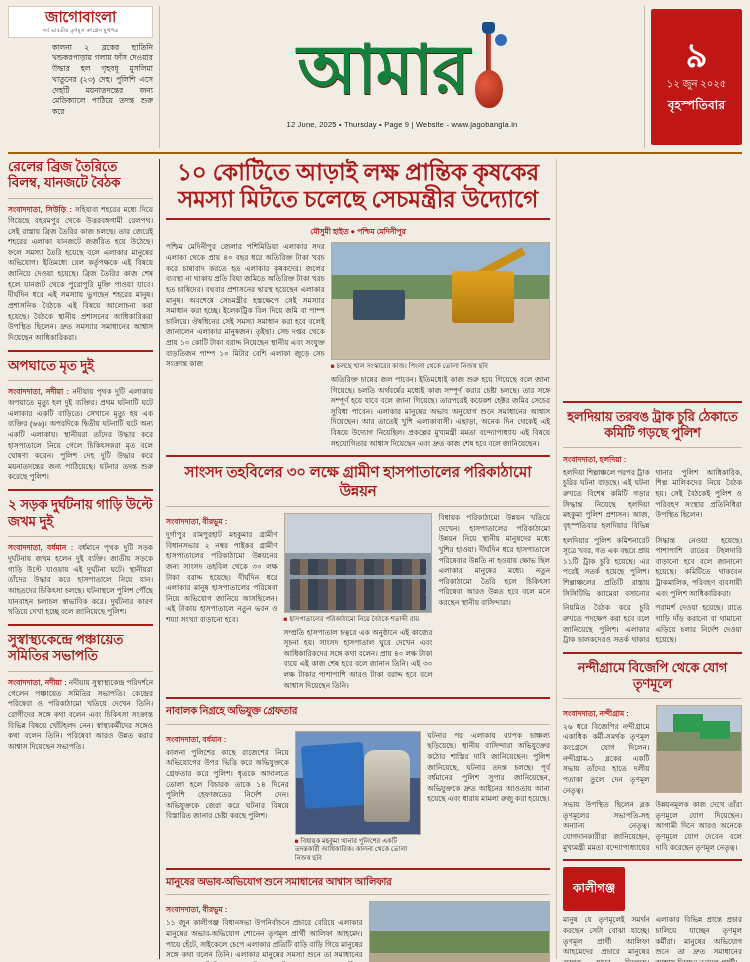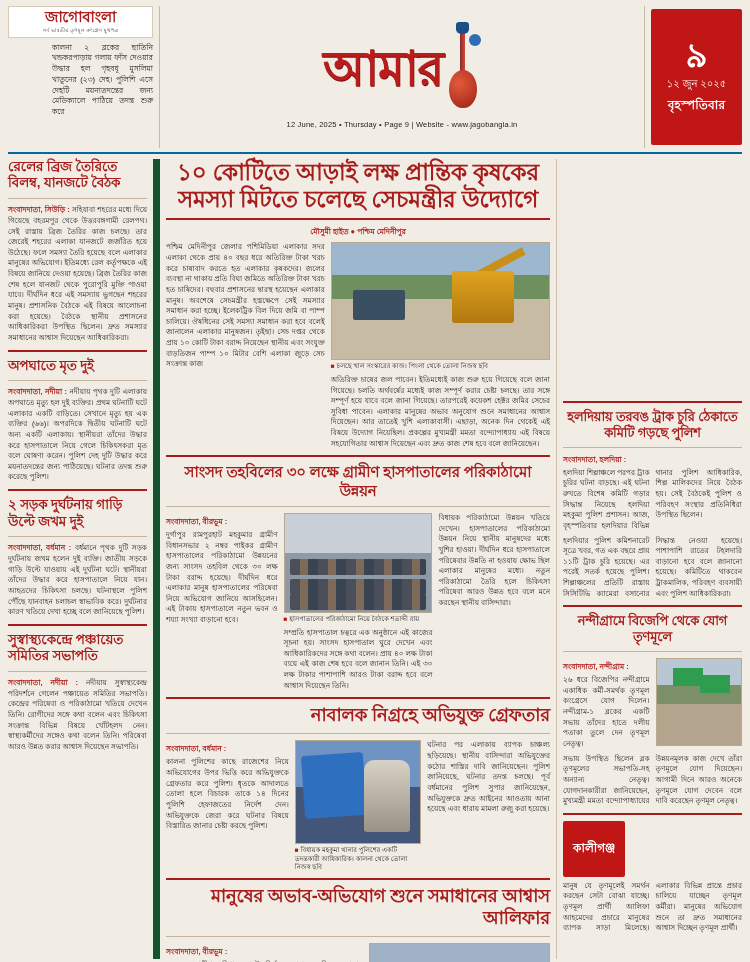--- a/index.html
+++ b/index.html
@@ -15,21 +15,21 @@
     height: 962px;
     background: #f2ede4;
     position: relative;
     padding: 6px 8px 4px 8px;
   }
 
   
   .masthead {
     display: flex;
     align-items: stretch;
-    border-bottom: 2px solid #0369a1;
+    border-bottom: 2px solid #a16207;
     padding-bottom: 4px;
     height: 148px;
   }
   .mast-left {
     width: 152px;
     border-right: 1px solid #c8b9a4;
     padding-right: 6px;
     display: flex;
     flex-direction: column;
   }
@@ -68,23 +68,23 @@
     justify-content: center;
     position: relative;
   }
   .title-row {
     display: flex;
     align-items: center;
     justify-content: center;
     gap: 4px;
   }
   .title-word {
-    font-size: 48px;
+    font-size: 68px;
     font-weight: bold;
-    color: #b91c1c;
+    color: #15803d;
     line-height: 1;
     letter-spacing: -1px;
     text-shadow: 0.5px 0.5px 0 #7a0a0a;
   }
   .veena {
     width: 34px;
     height: 86px;
     position: relative;
   }
   .veena .neck {
@@ -144,34 +144,34 @@
   .date-line { font-size: 10px; line-height: 1.35; text-align: center; }
   .date-day { font-size: 12px; font-weight: bold; letter-spacing: 0.3px; }
 
   
   .grid {
     display: flex;
     gap: 6px;
     margin-top: 5px;
     height: 800px;
   }
-  .col-left { width: 152px; border-right: 7px solid #14532d; padding-right: 6px; }
+  .col-left { width: 152px; border-right: 1px solid #14532d; padding-right: 6px; }
   .col-mid  { flex: 1; }
   .col-right{ width: 186px; border-left: 1px solid #cdbfa9; padding-left: 6px; }
 
   .hl {
     color: #a81c1c;
     font-weight: bold;
     line-height: 1.22;
     letter-spacing: -0.2px;
   }
   .hl-lead { font-size: 23px; line-height: 1.16; text-align: center; }
   .hl-a { font-size: 13.5px; }
   .hl-b { font-size: 15px; text-align: center; }
-  .hl-c { font-size: 18px; text-align: right; }
+  .hl-c { font-size: 10px; text-align: left; }
   .hl-d { font-size: 13px; text-align: center; }
   .byline {
     font-size: 7.5px;
     color: #b01c1c;
     font-weight: bold;
     margin: 3px 0 2px;
   }
   .body-text {
     font-size: 7.3px;
     line-height: 1.46;
@@ -248,21 +248,21 @@
   .ph-crowd {
     height: 112px;
     background: linear-gradient(to bottom,#9fb2c6 0 26%, #6d8a57 26% 46%, #b5a68e 46% 100%);
   }
   .label-tag {
     display: inline-block;
     background: #c01616;
     color: #fff;
     font-size: 12px;
     font-weight: bold;
-    padding: 18px 10px;
+    padding: 12px 10px;
     border-radius: 2px;
   }
   .flex-2 { display: flex; gap: 6px; justify-content: center; }
   .w-50 { width: 50%; }
   .w-58 { width: 58%; }
   .w-42 { width: 42%; }
   .mt4 { margin-top: 4px; }
 </style>
 </head>
 <body>
@@ -449,20 +449,21 @@
     <div class="col-right">
       <div style="height:236px"></div>
       <div class="rule-thick"></div>
 
       <div>
         <div class="hl hl-d">হলদিয়ায় তরবঙ ট্রাক চুরি ঠেকাতে কমিটি গড়ছে পুলিশ</div>
         <div class="rule"></div>
         <div class="byline">সংবাদদাতা, হলদিয়া :</div>
         <div class="body-text cols2">হলদিয়া শিল্পাঞ্চলে পরপর ট্রাক চুরির ঘটনা বাড়ছে। এই ঘটনা রুখতে বিশেষ কমিটি গড়ার সিদ্ধান্ত নিয়েছে হলদিয়া মহকুমা পুলিশ প্রশাসন। আজ, বৃহস্পতিবার হলদিয়ার বিভিন্ন থানার পুলিশ আধিকারিক, শিল্প মালিকদের নিয়ে বৈঠক হয়। সেই বৈঠকেই পুলিশ ও পরিবহণ সংস্থার প্রতিনিধিরা উপস্থিত ছিলেন।</div>
         <div class="body-text cols2 mt4">হলদিয়ার পুলিশ কমিশনারেট সূত্রে খবর, গত এক বছরে প্রায় ১১টি ট্রাক চুরি হয়েছে। এর পরেই সতর্ক হয়েছে পুলিশ। শিল্পাঞ্চলের প্রতিটি রাস্তায় সিসিটিভি ক্যামেরা বসানোর সিদ্ধান্ত নেওয়া হয়েছে। পাশাপাশি রাতের টহলদারি বাড়ানো হবে বলে জানানো হয়েছে। কমিটিতে থাকবেন ট্রাকমালিক, পরিবহণ ব্যবসায়ী এবং পুলিশ আধিকারিকরা।</div>
+        <div class="body-text cols2 mt4">নিয়মিত বৈঠক করে চুরি রুখতে পদক্ষেপ করা হবে বলে জানিয়েছে পুলিশ। এলাকার ট্রাক চালকদেরও সতর্ক থাকার পরামর্শ দেওয়া হয়েছে। রাতে গাড়ি দাঁড় করানো বা থামানো এড়িয়ে চলার নির্দেশ দেওয়া হয়েছে।</div>
       </div>
 
       <div class="rule-thick"></div>
 
       <div>
         <div class="hl hl-d">নন্দীগ্রামে বিজেপি থেকে যোগ তৃণমূলে</div>
         <div class="rule"></div>
         <div class="flex-2">
           <div class="w-50">
             <div class="byline">সংবাদদাতা, নন্দীগ্রাম :</div>

